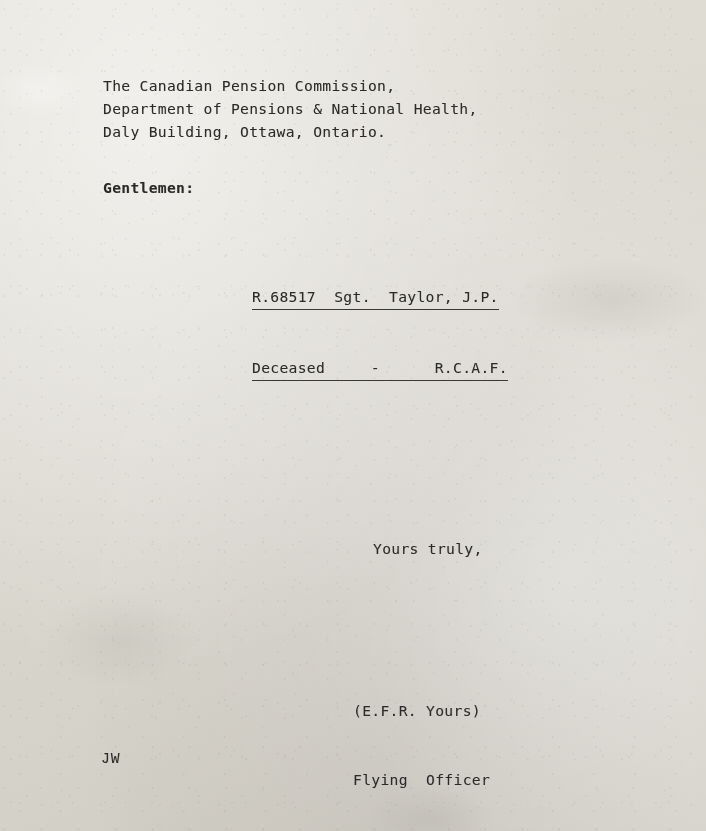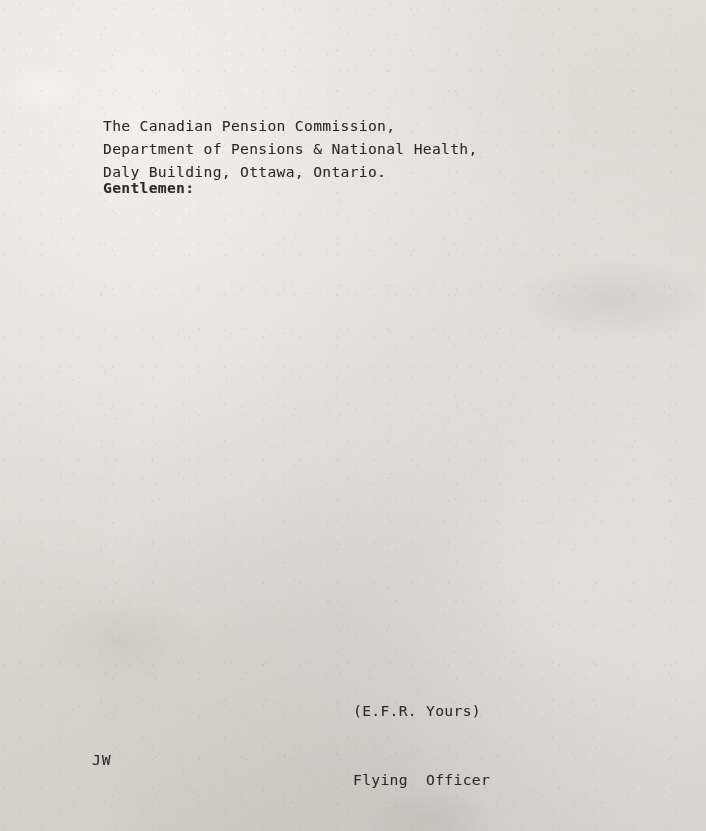--- a/index.html
+++ b/index.html
@@ -57,21 +57,21 @@
     width: 706px;
     height: 831px;
     color: #2b2a28;
     font-size: 14.6px;
     line-height: 23px;
     letter-spacing: 0.35px;
   }
 
   .blk { position: absolute; white-space: pre; }
 
-  .addr    { left: 103px; top: 74px; margin-top: 40px; }
+  .addr    { left: 103px; top: 74px; }
   .salut   { left: 103px; top: 176px; font-weight: bold; }
 
   .subject { left: 252px; top: 239px; }
   .subj-line1 {
     display: block;
     border-bottom: 1.3px solid #3a3936;
     padding-bottom: 1px;
     width: max-content;
   }
   .subj-line2 {
@@ -82,21 +82,21 @@
   }
 
   .para1   { left: 103px; top: 324px; }
   .para2   { left: 103px; top: 427px; }
   .closing { left: 373px; top: 537px; }
 
   .sig     { left: 186px; top: 653px; text-align: left; }
   .sig .c1 { display: block; padding-left: 167px; }
   .sig .c2 { display: block; padding-left: 167px; }
 
-  .initials { left: 92px; top: 748px; letter-spacing: 1px; }
+  .initials { left: 101px; top: 748px; letter-spacing: 1px; font-family: Liberation Mono, monospace; }
 
   
   .doc .blk {
     text-shadow: 0.4px 0.3px 0 rgba(60,58,54,0.20);
   }
 </style>
 </head>
 <body>
 
 <div id="page">
@@ -104,23 +104,28 @@
   <div id="smudges"></div>
 
   <div class="doc">
 
     <div class="blk addr">The Canadian Pension Commission,
 Department of Pensions &amp; National Health,
 Daly Building, Ottawa, Ontario.</div>
 
     <div class="blk salut">Gentlemen:</div>
 
+    <div class="blk subject">
+      <span class="subj-line1">R.68517  Sgt.  Taylor, J.P.</span>
+      <span class="subj-line2">Deceased     -      R.C.A.F.</span>
+    </div>
 
 
 
+    <div class="blk closing">Yours truly,</div>
 
     <div class="blk sig">
       <span class="c1">(E.F.R. Yours)</span>
       <span class="c2">Flying  Officer</span>
       
     </div>
 
     <div class="blk initials">JW</div>
 
   </div>

